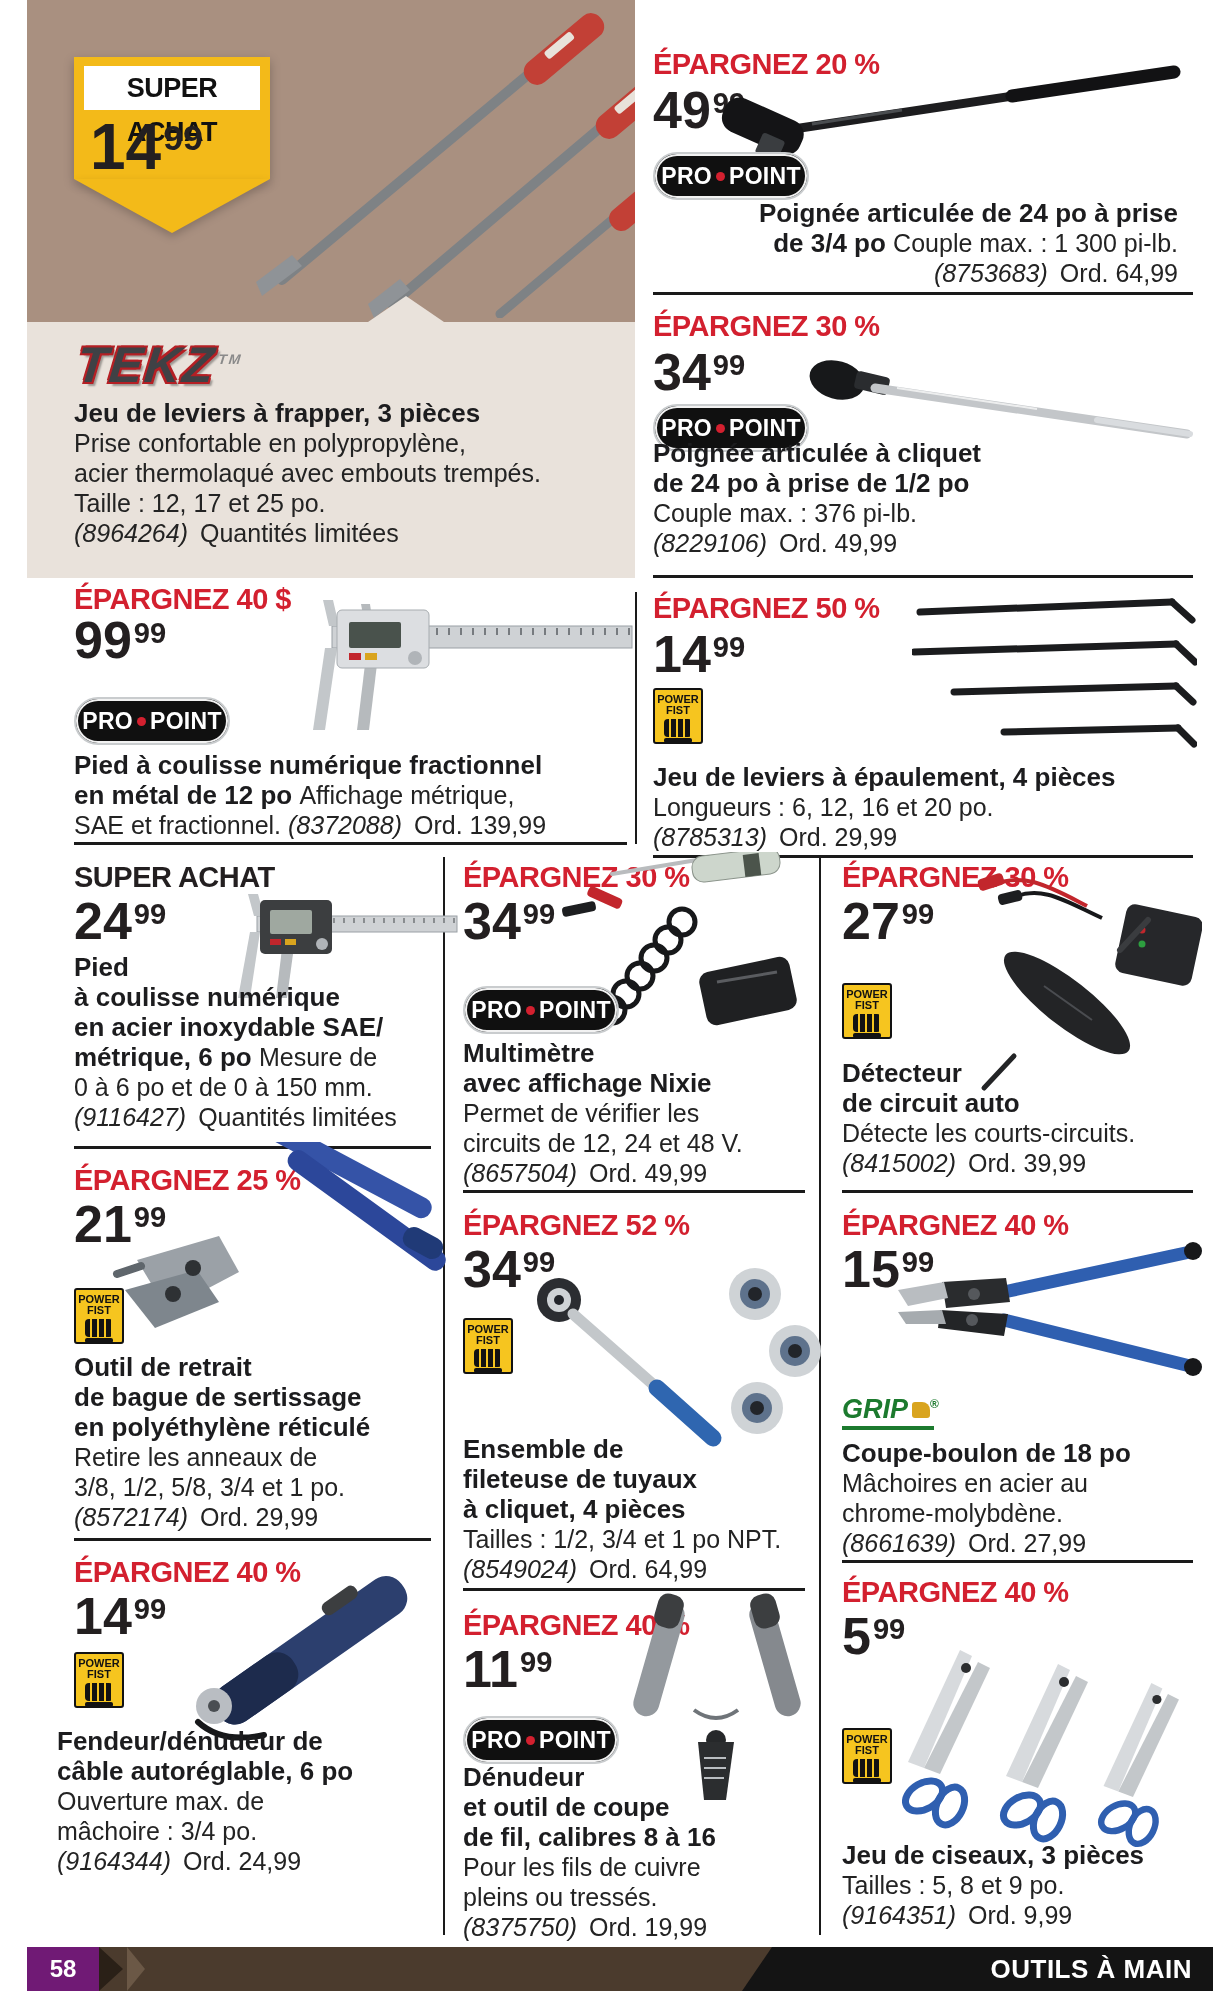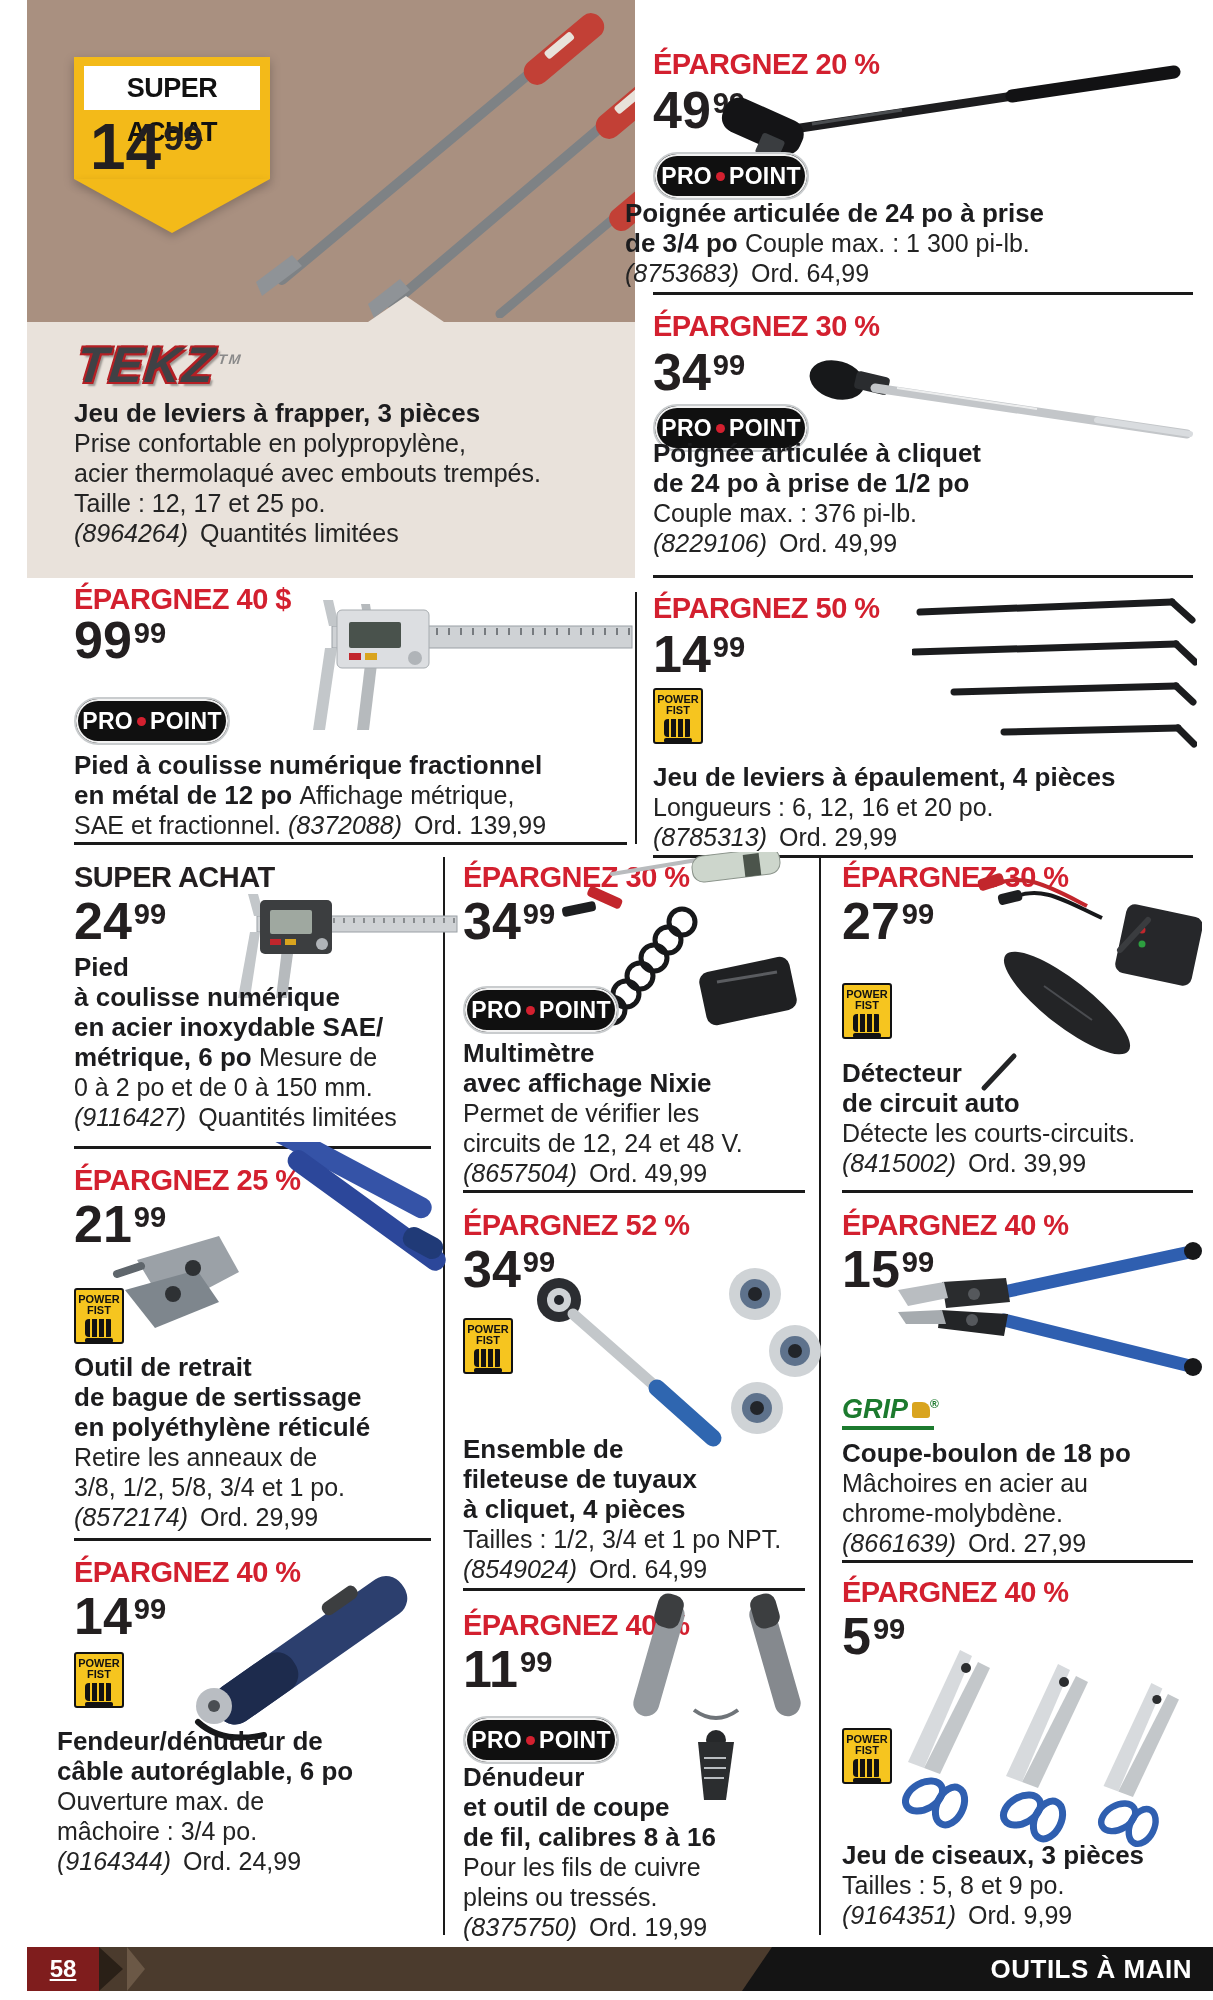--- a/index.html
+++ b/index.html
@@ -43,21 +43,21 @@
   .tekz-logo{font-weight:900;font-style:italic;font-size:50px;line-height:1;color:#3f4145;transform:skewX(-6deg);
     text-shadow:2px 2px 0 #b51f24,-2px -2px 0 #b51f24,2px -2px 0 #b51f24,-2px 2px 0 #b51f24,4px 4px 2px #00000055;
     letter-spacing:2px;white-space:nowrap;}
   .tekz-logo sup{font-size:14px;color:#8a8a8a;text-shadow:none;margin-left:2px;}
   
   .badge{background:var(--yellow);box-shadow:0 4px 10px rgba(0,0,0,.25);}
   .badge-tri{width:0;height:0;border-left:98px solid transparent;border-right:98px solid transparent;border-top:54px solid var(--yellow);filter:drop-shadow(0 4px 4px rgba(0,0,0,.2));}
   .badge-label{background:#fff;text-align:center;font-weight:800;font-size:27px;letter-spacing:-0.5px;color:#111;}
   
   .footer-bar{background:#4b3b2d;}
-  .footer-num{background:#7f1d1d;color:#fff;font-weight:800;font-size:24px;display:flex;align-items:center;justify-content:center;text-decoration:underline;}
+  .footer-num{background:#701a75;color:#fff;font-weight:800;font-size:24px;display:flex;align-items:center;justify-content:center;}
   .footer-num-tip{width:0;height:0;border-top:22px solid transparent;border-bottom:22px solid transparent;border-left:24px solid #2a2017;}
   .footer-chev{width:0;height:0;border-top:22px solid transparent;border-bottom:22px solid transparent;border-left:18px solid #6b5846;}
   .footer-band{background:#141414;color:#fff;font-weight:800;font-size:26px;letter-spacing:0.5px;
     display:flex;align-items:center;justify-content:flex-end;padding-right:48px;box-sizing:border-box;
     clip-path:polygon(30px 0,100% 0,100% 100%,0 100%);}
 </style>
 </head>
 <body>
 
 <div id="page">
@@ -104,21 +104,21 @@
         <rect x="18" y="66" width="84" height="36" rx="15" fill="#141416"></rect>
       </g>
     <rect x="56" y="94" width="24" height="22" rx="3" fill="#3a3d40" transform="rotate(24 68 105)"></rect>
     <line x1="110" y1="82" x2="200" y2="68" stroke="#4a4d50" stroke-width="3"></line>
   </svg>
   <div class="abs pp-pill" style="left:626px;top:152px;">
       <span>PRO</span>
       <span class="pp-dot"></span>
       <span>POINT</span>
     </div>
-  <div class="abs para" style="left:598px;top:198px;width:525px;"><span class="title">Poignée articulée de 24 po à prise
+  <div class="abs para" style="left:626px;top:198px;width:525px;text-align:right;"><span class="title">Poignée articulée de 24 po à prise
 de 3/4 po </span><span>Couple max. : 1 300 pi-lb.
 </span><span class="sku">(8753683)</span><span class="ord">Ord. 64,99</span></div>
   <div class="abs hr" style="left:626px;top:292px;width:540px;"></div>
 
   <div class="abs save" style="left:626px;top:312px;">ÉPARGNEZ 30 %</div>
   <div class="abs price" style="left:626px;top:346px;"><span>34</span><span class="cents">99</span></div>
   <svg class="abs" style="left:770px;top:330px;" width="400" height="118" viewBox="0 0 400 118">
     <ellipse cx="40" cy="50" rx="28" ry="19" fill="#17181a" transform="rotate(16 40 50)"></ellipse>
     <rect x="58" y="44" width="34" height="18" rx="4" fill="#2a2c2f" transform="rotate(13 75 53)"></rect>
     <line x1="78" y1="58" x2="390" y2="104" stroke="#c3c6c9" stroke-width="9" stroke-linecap="round"></line>
@@ -199,21 +199,21 @@
     <rect x="88" y="14" width="72" height="54" rx="5" fill="#3c3e40"></rect>
     <rect x="98" y="24" width="42" height="24" rx="2" fill="#9fa8a0"></rect>
     <rect x="98" y="53" width="11" height="6" fill="#c2262c"></rect>
     <rect x="113" y="53" width="11" height="6" fill="#d9a41e"></rect>
     <circle cx="150" cy="58" r="6" fill="#b0b4b8"></circle>
   </svg>
   <div class="abs para" style="left:47px;top:952px;width:362px;"><span class="title">Pied
 à coulisse numérique
 en acier inoxydable SAE/
 métrique, 6 po </span><span>Mesure de
-0 à 2 po et de 0 à 150 mm.
+0 à 6 po et de 0 à 150 mm.
 </span><span class="sku">(9116427)</span><span class="ord">Quantités limitées</span></div>
   <div class="abs hr" style="left:47px;top:1146px;width:357px;"></div>
 
   <div class="abs save" style="left:436px;top:863px;">ÉPARGNEZ 30 %</div>
   <div class="abs price" style="left:436px;top:895px;"><span>34</span><span class="cents">99</span></div>
   <svg class="abs" style="left:465px;top:852px;" width="330" height="185" viewBox="0 0 330 185">
     <line x1="120" y1="22" x2="205" y2="8" stroke="#b9bcbe" stroke-width="4" stroke-linecap="round"></line>
     <rect x="200" y="0" width="88" height="26" rx="11" fill="#cdd6cc" stroke="#8b948b" transform="rotate(-7 244 13)"></rect>
     <rect x="252" y="2" width="16" height="22" fill="#4b544b" transform="rotate(-7 260 13)"></rect>
     <rect x="95" y="40" width="36" height="11" rx="4" fill="#c2262c" transform="rotate(24 113 45)"></rect>

